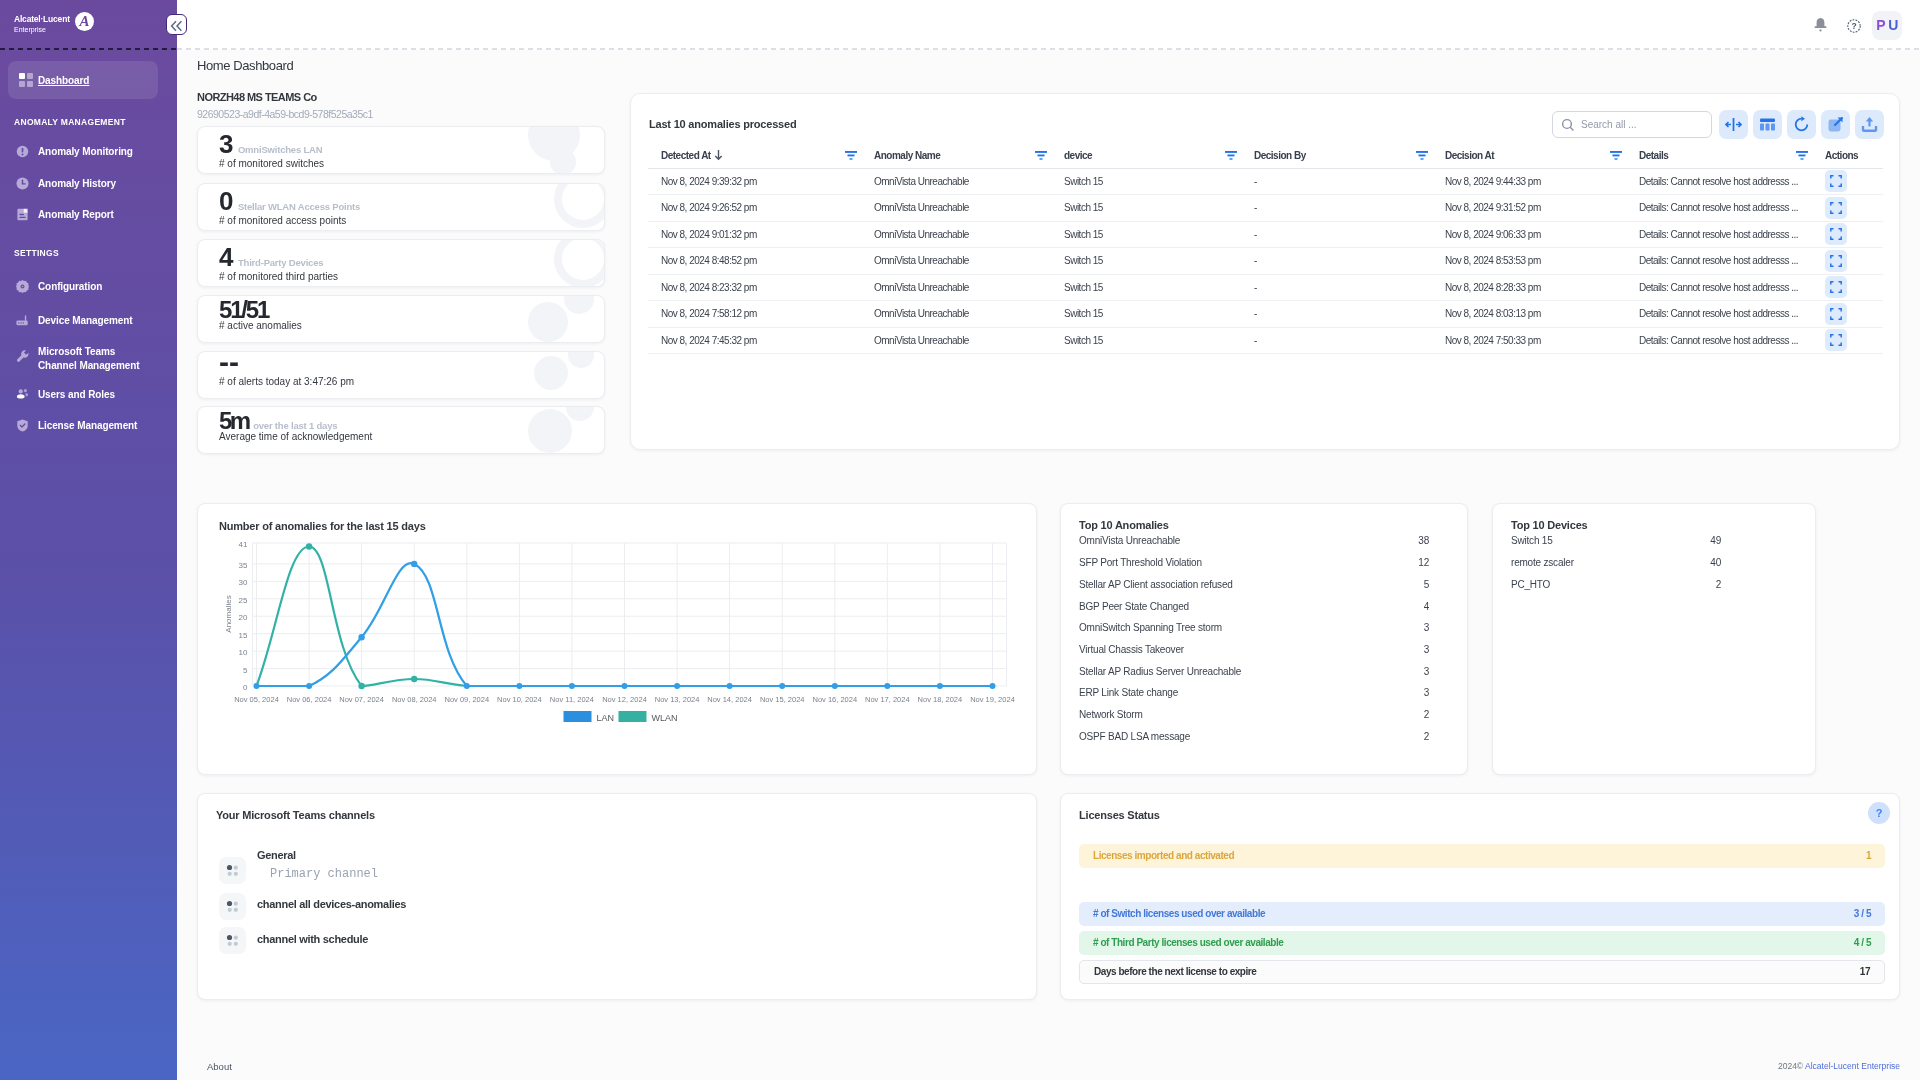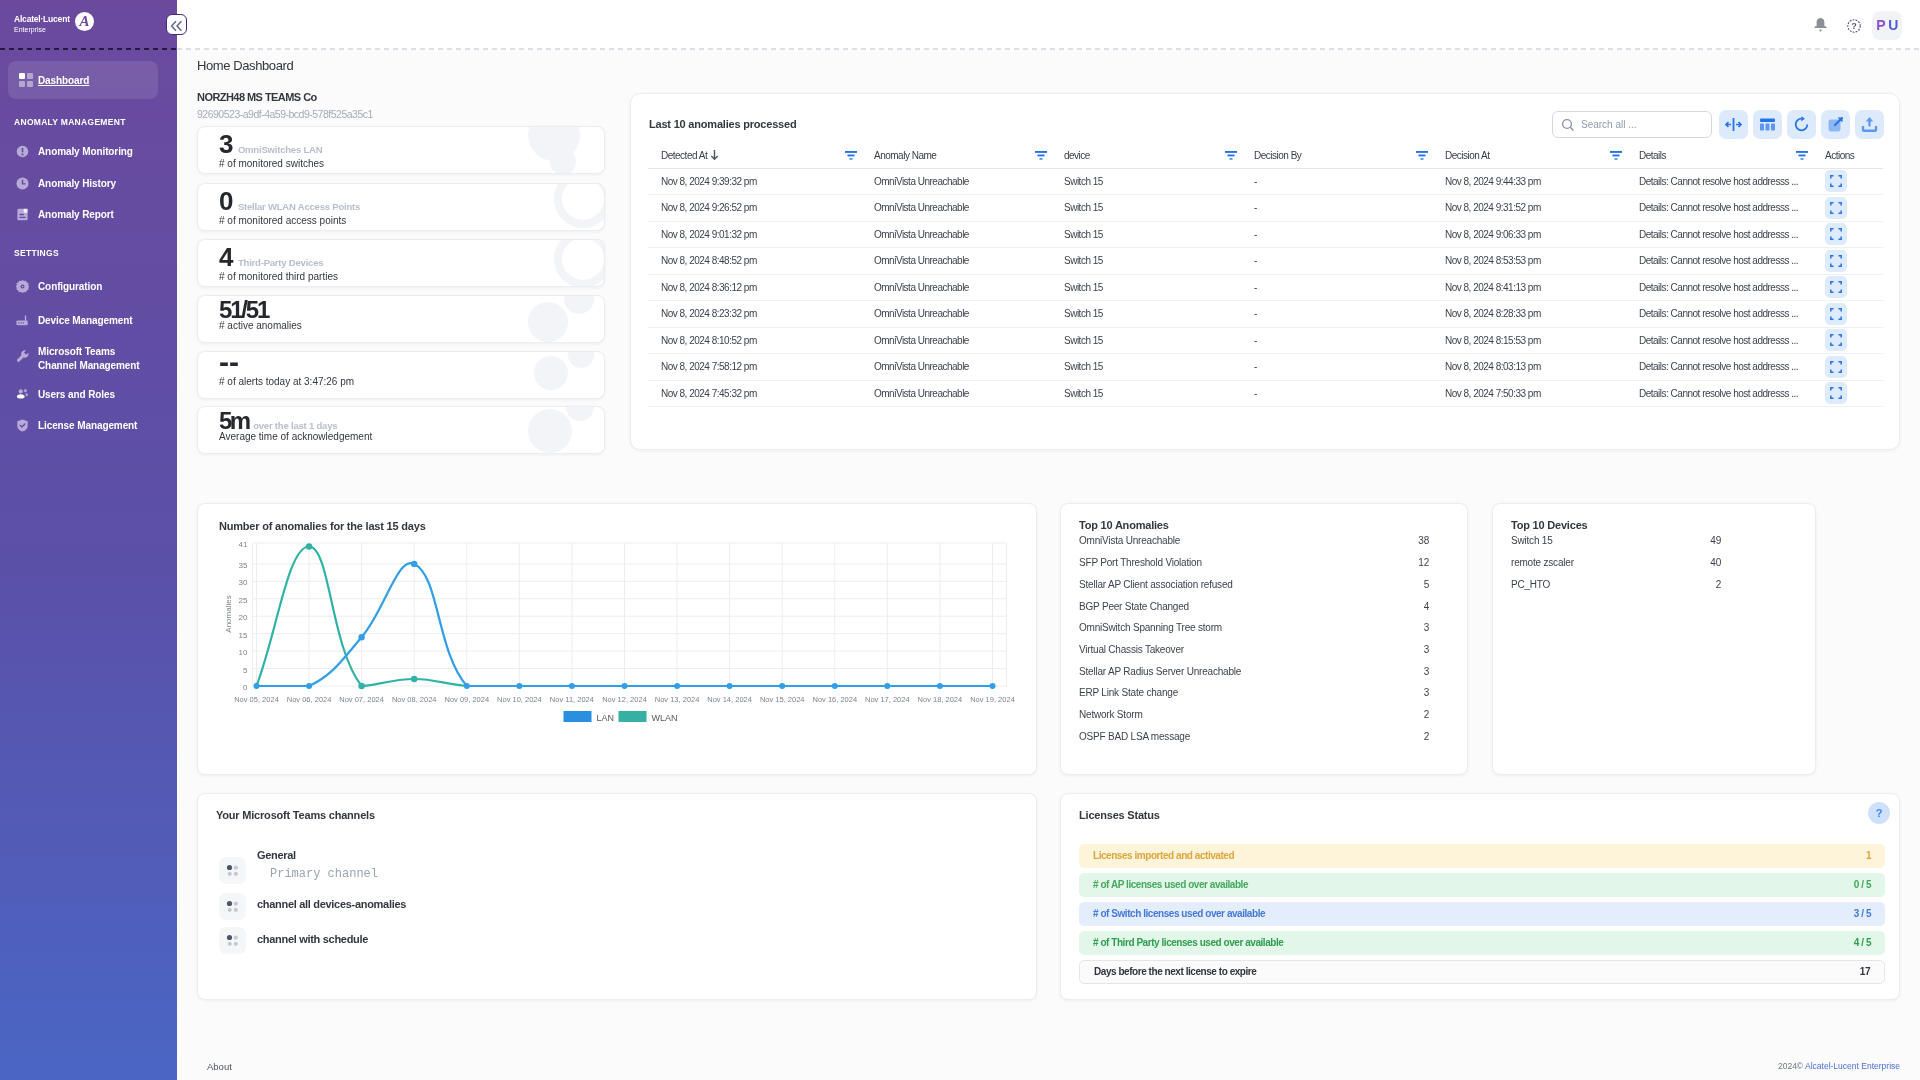--- a/index.html
+++ b/index.html
@@ -34,21 +34,21 @@
 .stat .gl { font-size:9.5px; font-weight:bold; color:#b7becb; letter-spacing:-0.2px; }
 .stat .l2 { font-size:10px; color:#33373e; margin-top:-2px; }
 .wm { position:absolute; border-radius:50%; background:#f3f4f7; }
 
 
 #tcard { left:630px; top:93px; width:1270px; height:357px; border-radius:10px; }
 #tc-title { position:absolute; left:18px; top:24px; font-size:11px; font-weight:bold; color:#33373e; letter-spacing:-0.2px; }
 #search { position:absolute; left:921px; top:17px; width:160px; height:27px; border:1px solid #d3d8e0; border-radius:6px; color:#929aa9; font-size:10px; line-height:25px; padding-left:28px; }
 .tbtn { position:absolute; top:16px; width:29px; height:29px; background:#dceafc; border-radius:7px; }
 table.grid { position:absolute; left:17px; top:49px; width:1235px; border-collapse:collapse; table-layout:fixed; font-size:10px; letter-spacing:-0.5px; color:#3c434e; }
-table.grid th { text-align:left; font-size:10px; letter-spacing:-0.5px; color:#39404c; font-weight:normal; height:25px; border-bottom:1px solid #e3e6eb; padding:0 0 0 13px; position:relative; }
+table.grid th { text-align:left; font-size:10px; letter-spacing:-0.5px; color:#39404c; font-weight:bold; height:25px; border-bottom:1px solid #e3e6eb; padding:0 0 0 13px; position:relative; }
 table.grid td { height:26.5px; border-bottom:1px solid #eef0f3; padding:0 0 0 13px; white-space:nowrap; overflow:hidden; }
 .fico { position:absolute; right:4px; top:7px; }
 .rowbtn { display:inline-block; width:22px; height:22px; background:#ddebfc; border-radius:5px; vertical-align:middle; }
 
 
 #ccard { left:197px; top:503px; width:840px; height:272px; }
 #chart-title { position:absolute; left:21px; top:16px; font-size:11px; font-weight:bold; color:#33373e; letter-spacing:-0.2px; }
 
 #acard { left:1060px; top:503px; width:408px; height:272px; }
 #dcard { left:1492px; top:503px; width:324px; height:272px; }
@@ -240,47 +240,25 @@
           <td>OmniVista Unreachable</td>
           <td>Switch 15</td>
           <td>-</td>
           <td>Nov 8, 2024 8:53:53 pm</td>
           <td>Details: Cannot resolve host addresss ...</td>
           <td><span class="rowbtn"><svg style="margin:5px" width="12" height="12" viewBox="0 0 12 12">
                 <path d="M0.8 3.5 L0.8 0.8 L3.5 0.8 M8.5 0.8 L11.2 0.8 L11.2 3.5 M11.2 8.5 L11.2 11.2 L8.5 11.2 M3.5 11.2 L0.8 11.2 L0.8 8.5" fill="none" stroke="#2673e8" stroke-width="1.5"></path>
               </svg></span></td>
         </tr>
       <tr>
-          <td>Nov 8, 2024 8:36:12 pm</td>
-          <td>OmniVista Unreachable</td>
-          <td>Switch 15</td>
-          <td>-</td>
-          <td>Nov 8, 2024 8:41:13 pm</td>
-          <td>Details: Cannot resolve host addresss ...</td>
-          <td><span class="rowbtn"><svg style="margin:5px" width="12" height="12" viewBox="0 0 12 12">
-                <path d="M0.8 3.5 L0.8 0.8 L3.5 0.8 M8.5 0.8 L11.2 0.8 L11.2 3.5 M11.2 8.5 L11.2 11.2 L8.5 11.2 M3.5 11.2 L0.8 11.2 L0.8 8.5" fill="none" stroke="#2673e8" stroke-width="1.5"></path>
-              </svg></span></td>
-        </tr>
-      <tr>
           <td>Nov 8, 2024 8:23:32 pm</td>
           <td>OmniVista Unreachable</td>
           <td>Switch 15</td>
           <td>-</td>
           <td>Nov 8, 2024 8:28:33 pm</td>
-          <td>Details: Cannot resolve host addresss ...</td>
-          <td><span class="rowbtn"><svg style="margin:5px" width="12" height="12" viewBox="0 0 12 12">
-                <path d="M0.8 3.5 L0.8 0.8 L3.5 0.8 M8.5 0.8 L11.2 0.8 L11.2 3.5 M11.2 8.5 L11.2 11.2 L8.5 11.2 M3.5 11.2 L0.8 11.2 L0.8 8.5" fill="none" stroke="#2673e8" stroke-width="1.5"></path>
-              </svg></span></td>
-        </tr>
-      <tr>
-          <td>Nov 8, 2024 8:10:52 pm</td>
-          <td>OmniVista Unreachable</td>
-          <td>Switch 15</td>
-          <td>-</td>
-          <td>Nov 8, 2024 8:15:53 pm</td>
           <td>Details: Cannot resolve host addresss ...</td>
           <td><span class="rowbtn"><svg style="margin:5px" width="12" height="12" viewBox="0 0 12 12">
                 <path d="M0.8 3.5 L0.8 0.8 L3.5 0.8 M8.5 0.8 L11.2 0.8 L11.2 3.5 M11.2 8.5 L11.2 11.2 L8.5 11.2 M3.5 11.2 L0.8 11.2 L0.8 8.5" fill="none" stroke="#2673e8" stroke-width="1.5"></path>
               </svg></span></td>
         </tr>
       <tr>
           <td>Nov 8, 2024 7:58:12 pm</td>
           <td>OmniVista Unreachable</td>
           <td>Switch 15</td>
           <td>-</td>
@@ -437,21 +415,20 @@
         <circle cx="9.8" cy="3.7" r="2.1" fill="#c3cad4"></circle>
         <circle cx="3.7" cy="9.8" r="2.1" fill="#c3cad4"></circle>
         <circle cx="9.8" cy="9.8" r="2.1" fill="#c3cad4"></circle>
       </svg></div>
   <div class="chname" style="top:139px">channel with schedule</div>
 </div>
 
 <div class="card" id="lcard">
   <div class="t10">Licenses Status</div>
   <div class="lrow" style="top:50px;background:#fdf4da;color:#dca63d">Licenses imported and activated<span>1</span></div>
-  <div class="lrow" style="top:79px;background:#e2f6e9;color:#44a95c"># of AP licenses used over available<span>0 / 5</span></div>
   <div class="lrow" style="top:108px;background:#e4edfb;color:#4478d8"># of Switch licenses used over available<span>3 / 5</span></div>
   <div class="lrow" style="top:137px;background:#e2f6e9;color:#2f9e4f"># of Third Party licenses used over available<span>4 / 5</span></div>
   <div class="lrow" style="top:166px;background:#fbfbfc;color:#31353c;border:1px solid #e3e6ea;line-height:22px">Days before the next license to expire<span>17</span></div>
 </div>
 <div id="help">?</div>
 
 <div id="footer-l">About</div>
 <div id="footer-r">2024© <a>Alcatel-Lucent Enterprise</a></div>
 
 <div id="sidebar">

